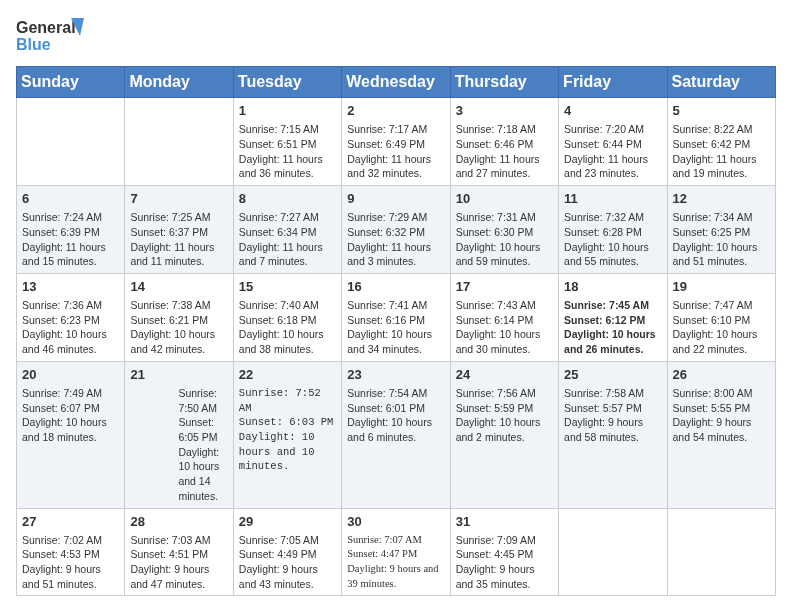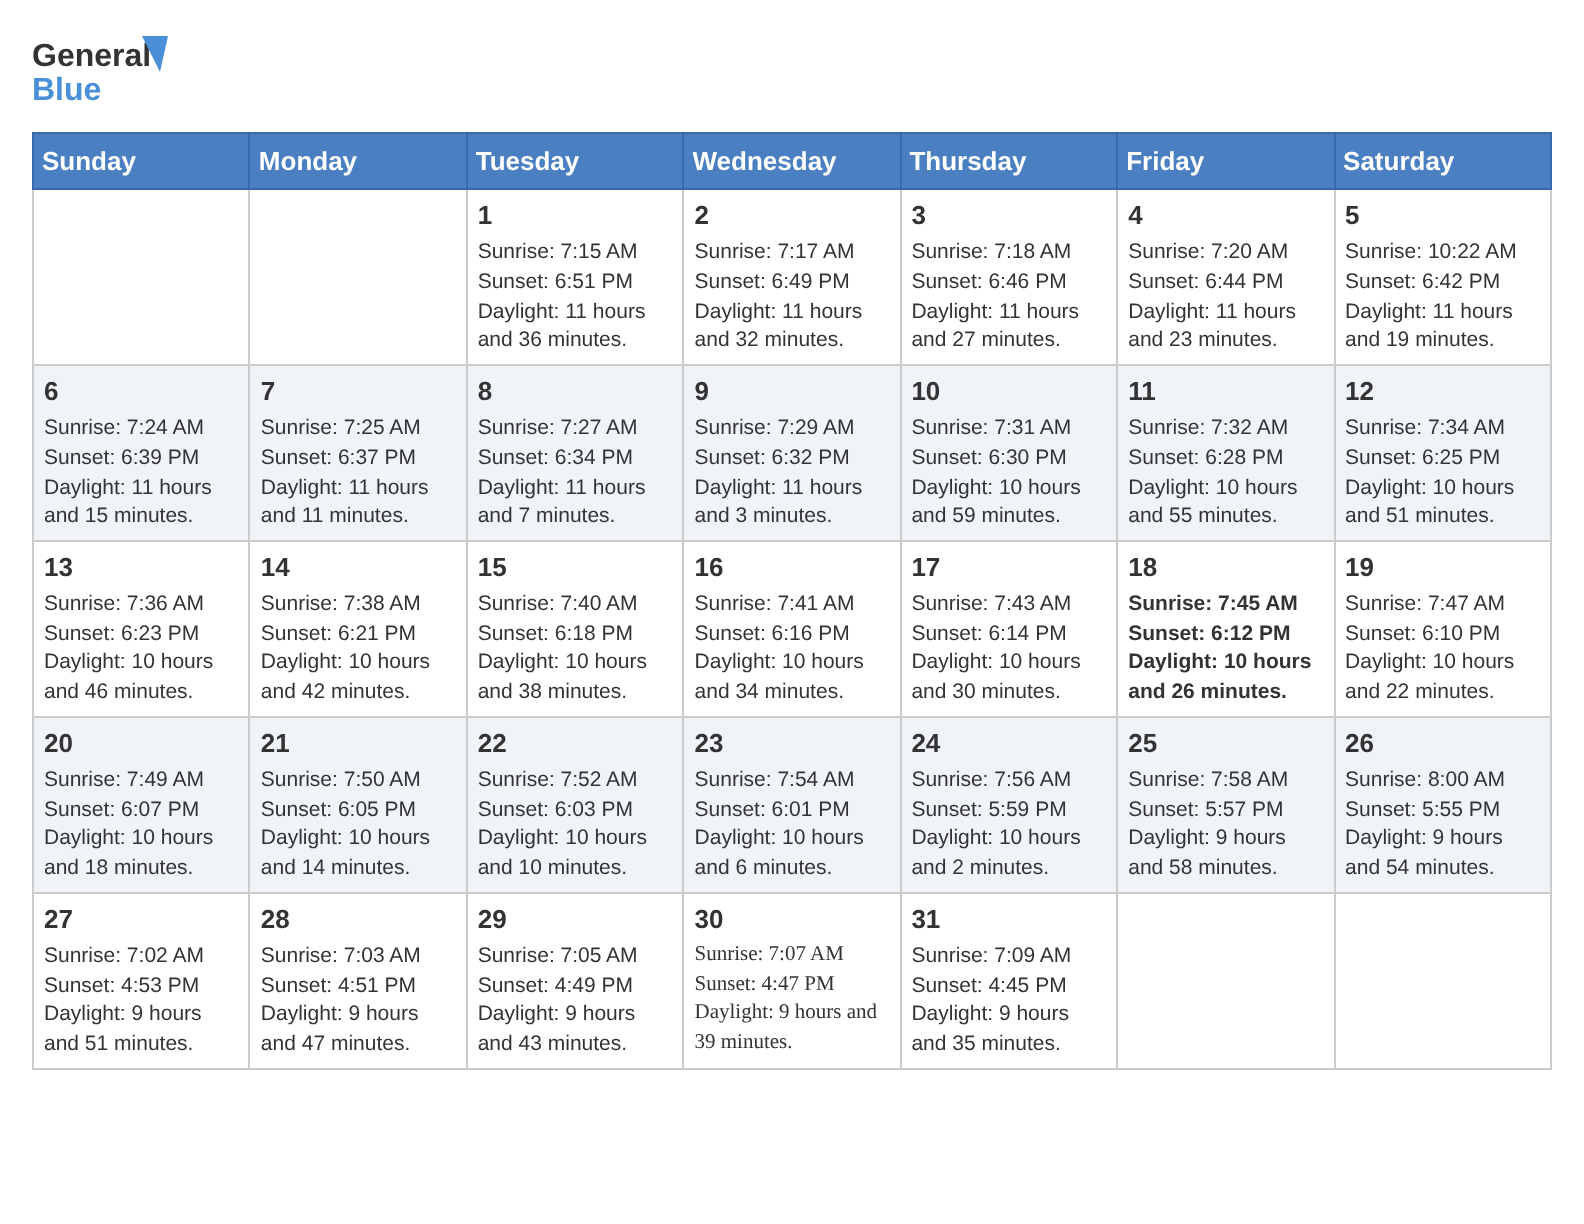--- a/index.html
+++ b/index.html
@@ -38,21 +38,21 @@
     .calendar {
       width: 100%;
       border-collapse: collapse;
       font-size: 11px;
     }
     .calendar th {
       background: #4a7fc1;
       color: #fff;
       padding: 6px 4px;
       text-align: left;
-      font-size: 13px;
+      font-size: 16px;
       font-weight: 600;
       border: 1px solid #3a6aad;
     }
     .calendar td {
       vertical-align: top;
       padding: 4px 5px;
       border: 1px solid #ccc;
       width: 108px;
       min-height: 80px;
       background: #fff;
@@ -128,21 +128,21 @@
 Daylight: 11 hours and 27 minutes.</div>
         </td>
         <td>
           <span class="day-num">4</span>
           <div class="day-info" style="white-space: pre-line;">Sunrise: 7:20 AM
 Sunset: 6:44 PM
 Daylight: 11 hours and 23 minutes.</div>
         </td>
         <td>
           <span class="day-num">5</span>
-          <div class="day-info" style="white-space: pre-line;">Sunrise: 10:22 AM
+          <div class="day-info" style="white-space: pre-line;">Sunrise: 8:22 AM
 Sunset: 6:42 PM
 Daylight: 11 hours and 19 minutes.</div>
         </td>
       </tr>
       <tr>
         <td>
           <span class="day-num">6</span>
           <div class="day-info" style="white-space: pre-line;">Sunrise: 7:24 AM
 Sunset: 6:39 PM
 Daylight: 11 hours and 15 minutes.</div>
@@ -230,27 +230,27 @@
       </tr>
       <tr>
         <td>
           <span class="day-num">20</span>
           <div class="day-info" style="white-space: pre-line;">Sunrise: 7:49 AM
 Sunset: 6:07 PM
 Daylight: 10 hours and 18 minutes.</div>
         </td>
         <td>
           <span class="day-num">21</span>
-          <div class="day-info" style="white-space: pre-line;">Sunrise: 7:50 AM
+          <div class="day-info" style="white-space: pre-line; margin-left: 48px;">Sunrise: 7:50 AM
 Sunset: 6:05 PM
 Daylight: 10 hours and 14 minutes.</div>
         </td>
         <td>
           <span class="day-num">22</span>
-          <div class="day-info" style="white-space: pre-line;">Sunrise: 7:52 AM
+          <div class="day-info" style="white-space: pre-line; font-family: Liberation Mono, monospace;">Sunrise: 7:52 AM
 Sunset: 6:03 PM
 Daylight: 10 hours and 10 minutes.</div>
         </td>
         <td>
           <span class="day-num">23</span>
           <div class="day-info" style="white-space: pre-line;">Sunrise: 7:54 AM
 Sunset: 6:01 PM
 Daylight: 10 hours and 6 minutes.</div>
         </td>
         <td>

